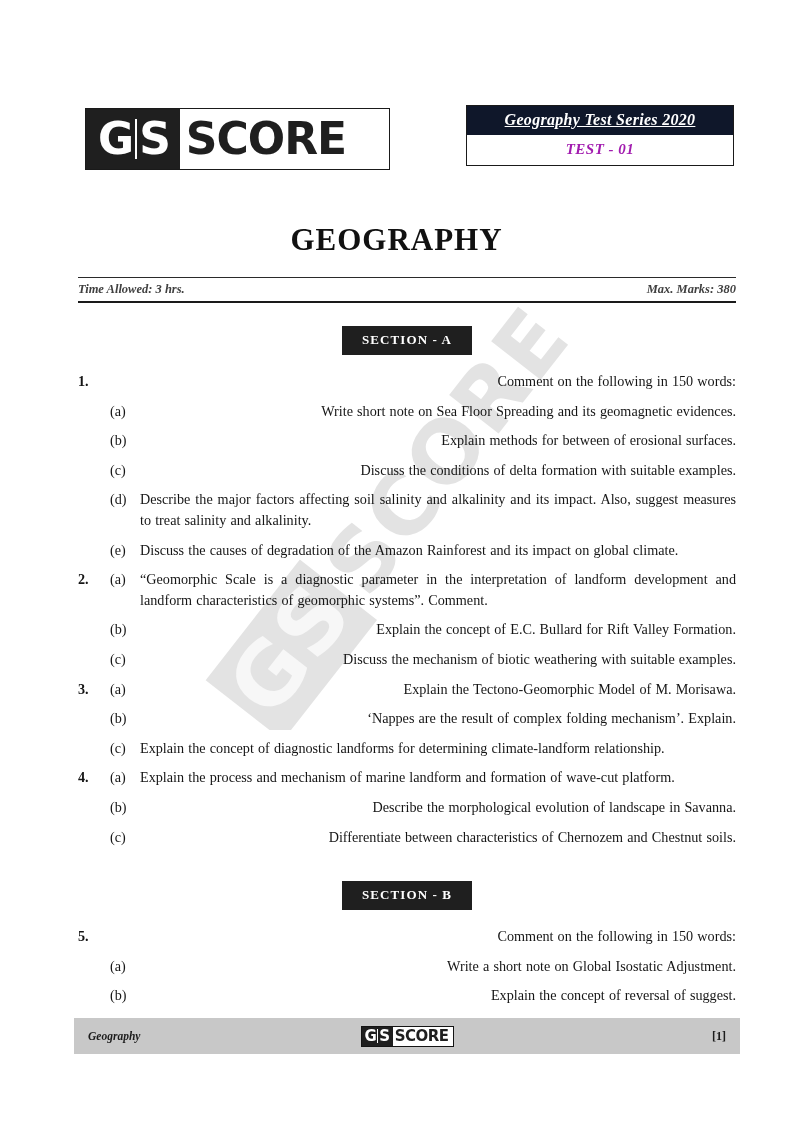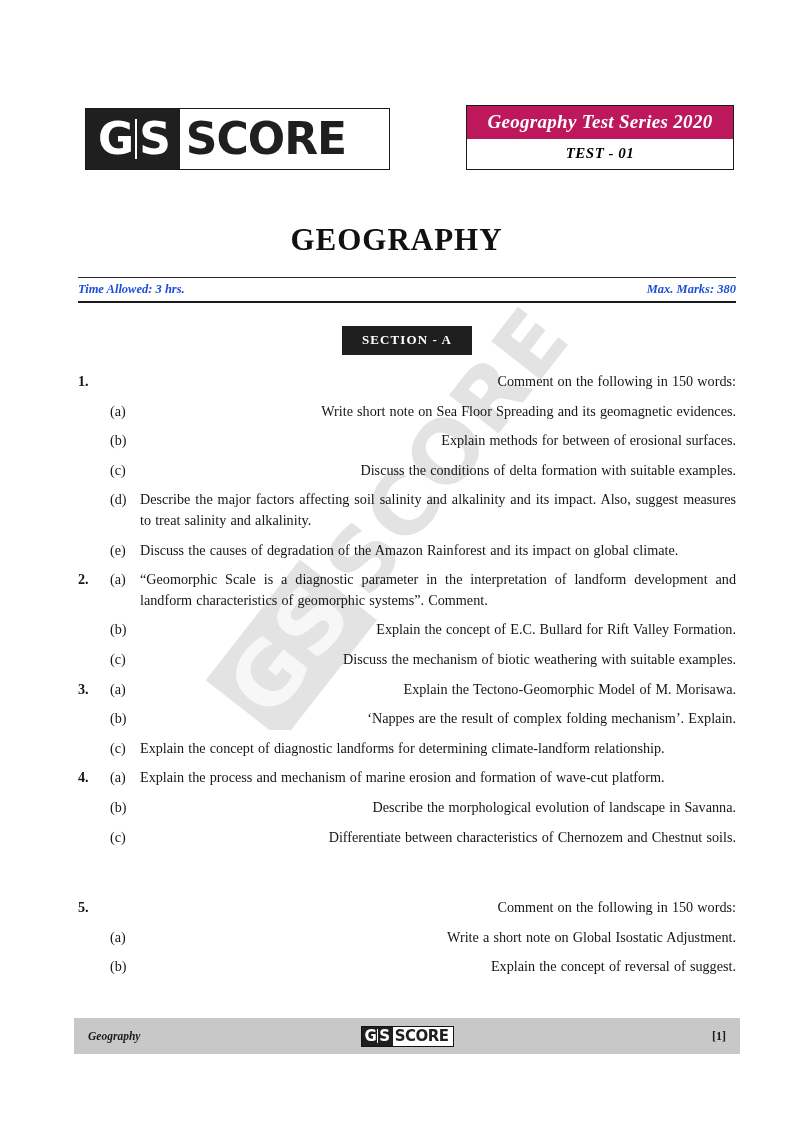--- a/index.html
+++ b/index.html
@@ -113,31 +113,32 @@
   .series-box {
     position: absolute;
     left: 466px;
     top: 105px;
     width: 268px;
     border: 1.5px solid #1a1a1a;
     box-sizing: border-box;
     background: #ffffff;
   }
   .series-title {
-    background: #be185d;
+    background: #0f172a;
     color: #ffffff;
     text-align: center;
     font-style: italic;
     font-weight: bold;
-    font-size: 19px;
+    font-size: 16px;
     padding: 5px 0 6px 0;
     letter-spacing: 0.3px;
+    text-decoration: underline;
   }
   .series-test {
-    color: #000000;
+    color: #a21caf;
     text-align: center;
     font-style: italic;
     font-weight: bold;
     font-size: 15px;
     padding: 6px 0 7px 0;
     letter-spacing: 0.5px;
   }
 
   .subject-title {
     position: absolute;
@@ -157,21 +158,21 @@
     right: 57px;
     top: 277px;
     border-top: 1px solid #2a2a2a;
     border-bottom: 2.5px solid #1a1a1a;
     padding: 4px 0 4px 0;
     display: flex;
     justify-content: space-between;
     font-style: italic;
     font-weight: bold;
     font-size: 12.5px;
-    color: #1d4ed8;
+    color: #404040;
   }
 
   
   .section-band {
     margin: 0 auto;
     width: 130px;
     background: #1f1f1f;
     color: #ffffff;
     text-align: center;
     font-size: 13px;
@@ -379,36 +380,37 @@
             <div class="q-text nojustify">‘Nappes are the result of complex folding mechanism’. Explain.</div>
           </div>
           <div class="q-row">
             <div class="q-num"></div>
             <div class="q-letter">(c)</div>
             <div class="q-text">Explain the concept of diagnostic landforms for determining climate-landform relationship.</div>
           </div>
           <div class="q-row">
             <div class="q-num">4.</div>
             <div class="q-letter">(a)</div>
-            <div class="q-text">Explain the process and mechanism of marine erosion and formation of wave-cut platform.</div>
+            <div class="q-text">Explain the process and mechanism of marine landform and formation of wave-cut platform.</div>
           </div>
           <div class="q-row">
             <div class="q-num"></div>
             <div class="q-letter">(b)</div>
             <div class="q-text nojustify">Describe the morphological evolution of landscape in Savanna.</div>
           </div>
           <div class="q-row">
             <div class="q-num"></div>
             <div class="q-letter">(c)</div>
             <div class="q-text nojustify">Differentiate between characteristics of Chernozem and Chestnut soils.</div>
           </div>
         </div>
     </div>
 
     <div class="qwrap" id="sectionB-wrap">
+      <div class="section-band">SECTION - B</div>
       <div class="q-list" id="sectionB-list">
           <div class="q-row">
             <div class="q-num">5.</div>
             <div class="q-text nojustify">Comment on the following in 150 words:</div>
           </div>
           <div class="q-row">
             <div class="q-num"></div>
             <div class="q-letter">(a)</div>
             <div class="q-text nojustify">Write a short note on Global Isostatic Adjustment.</div>
           </div>

